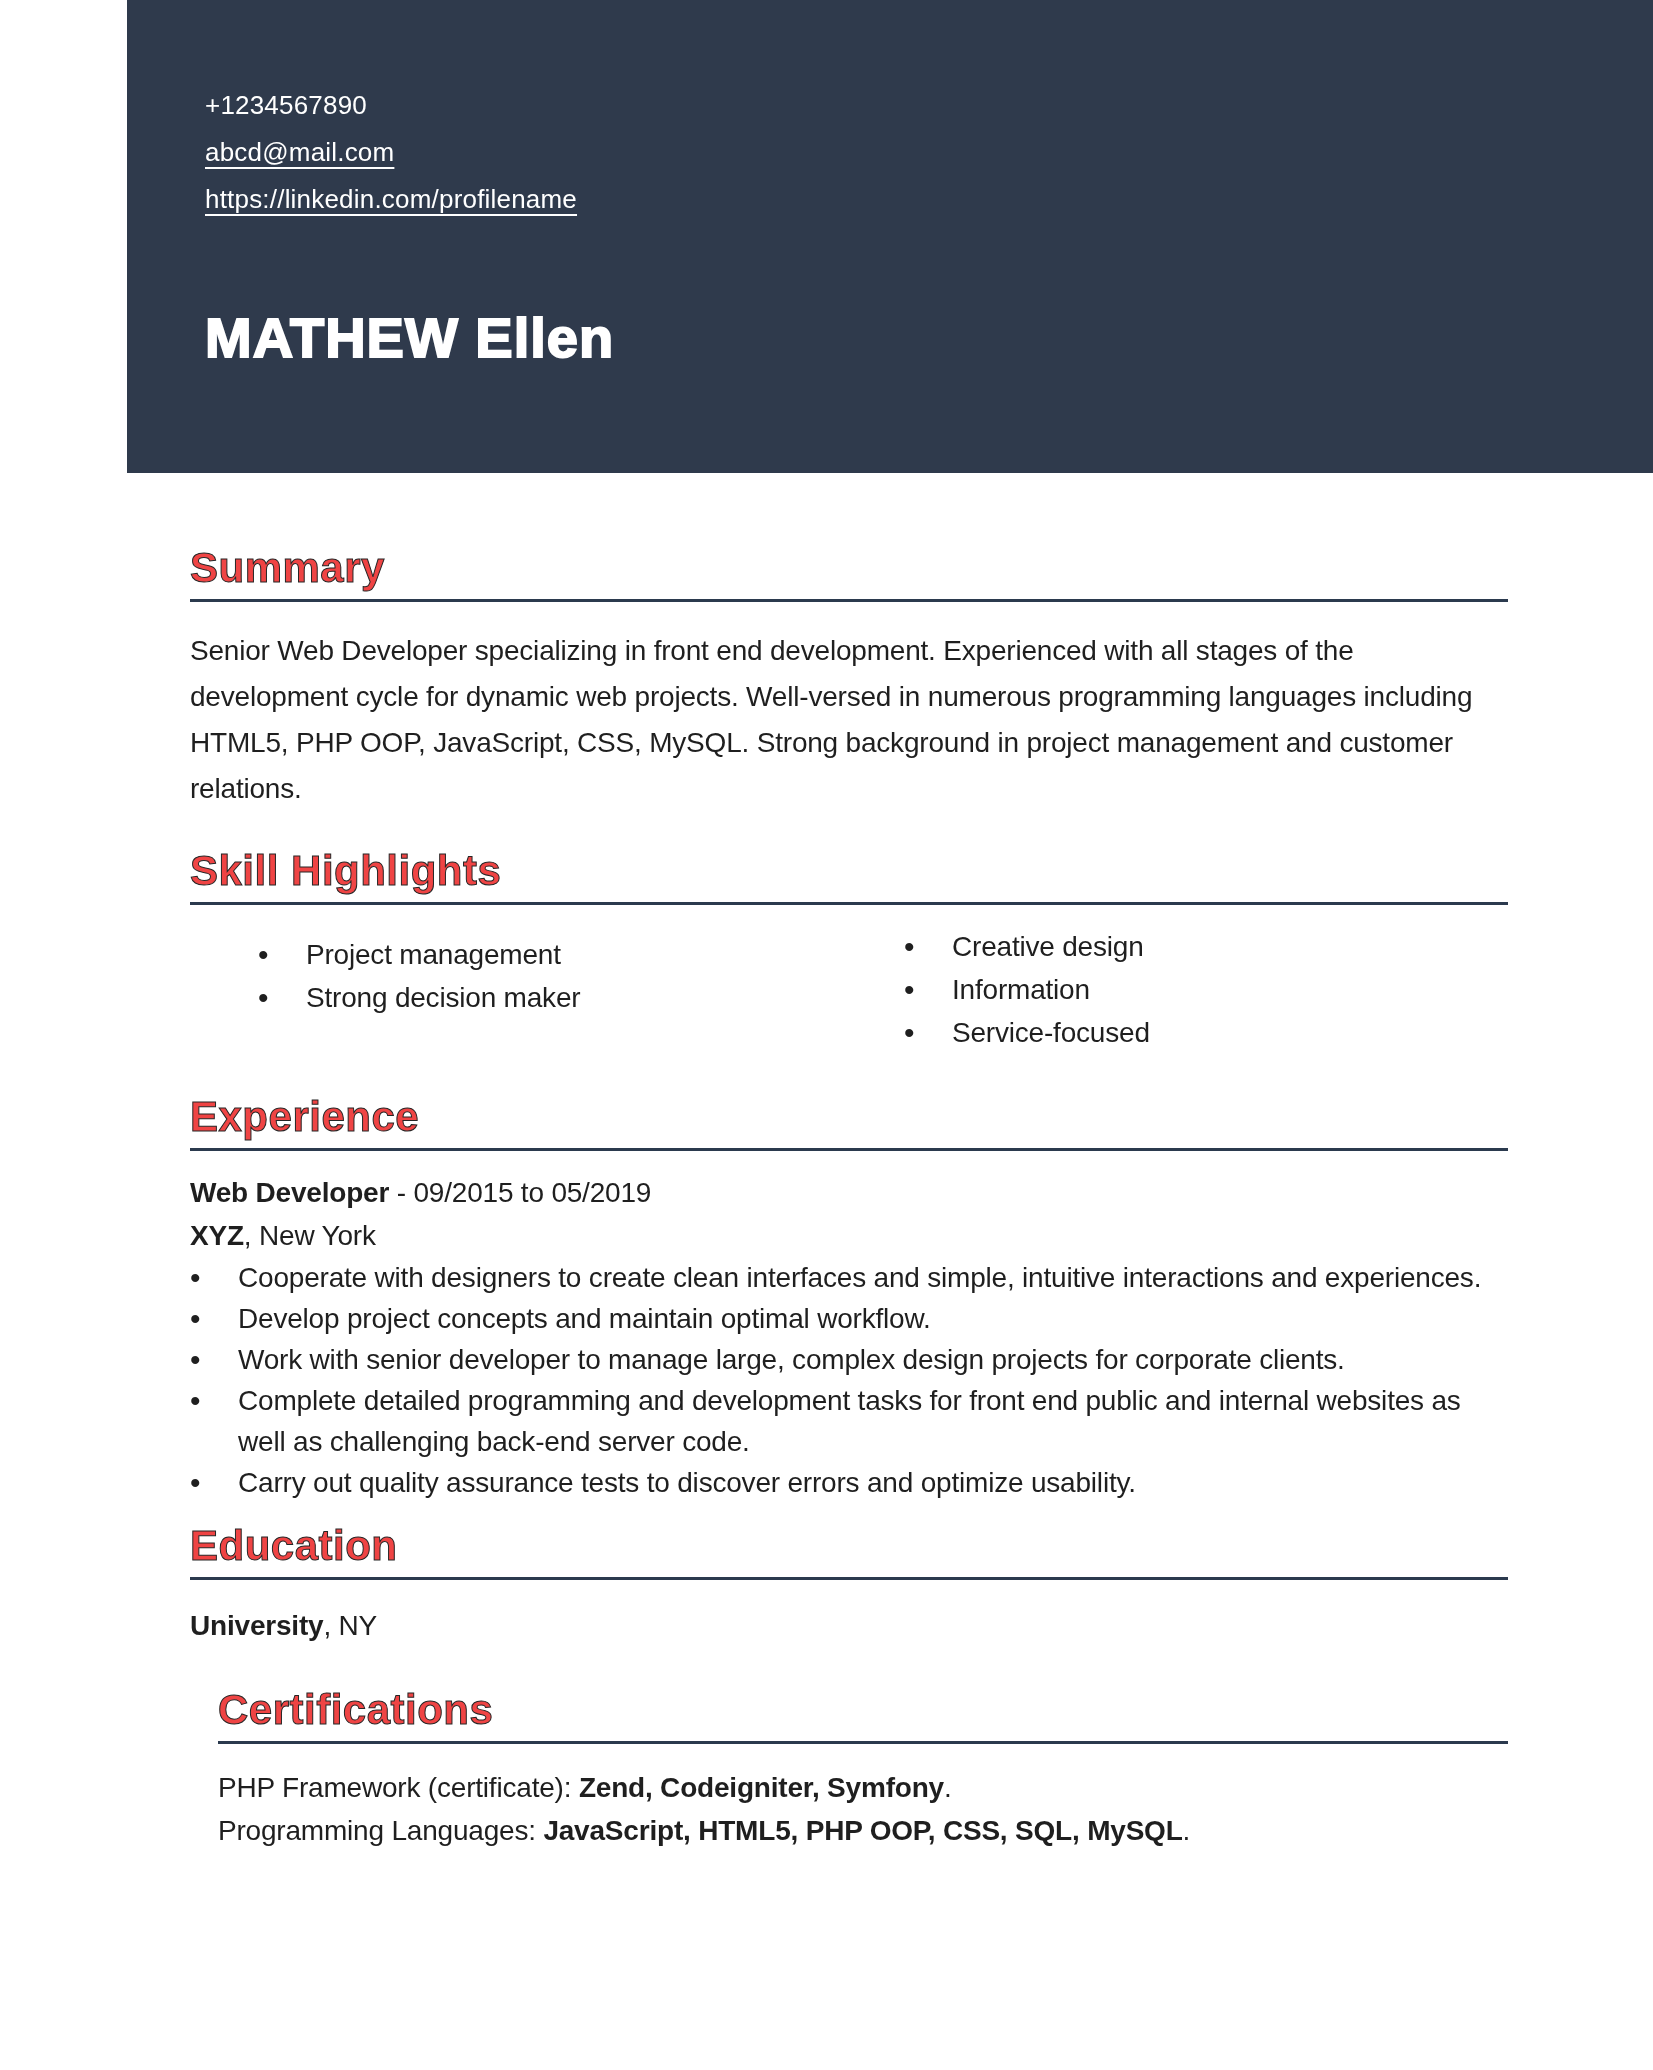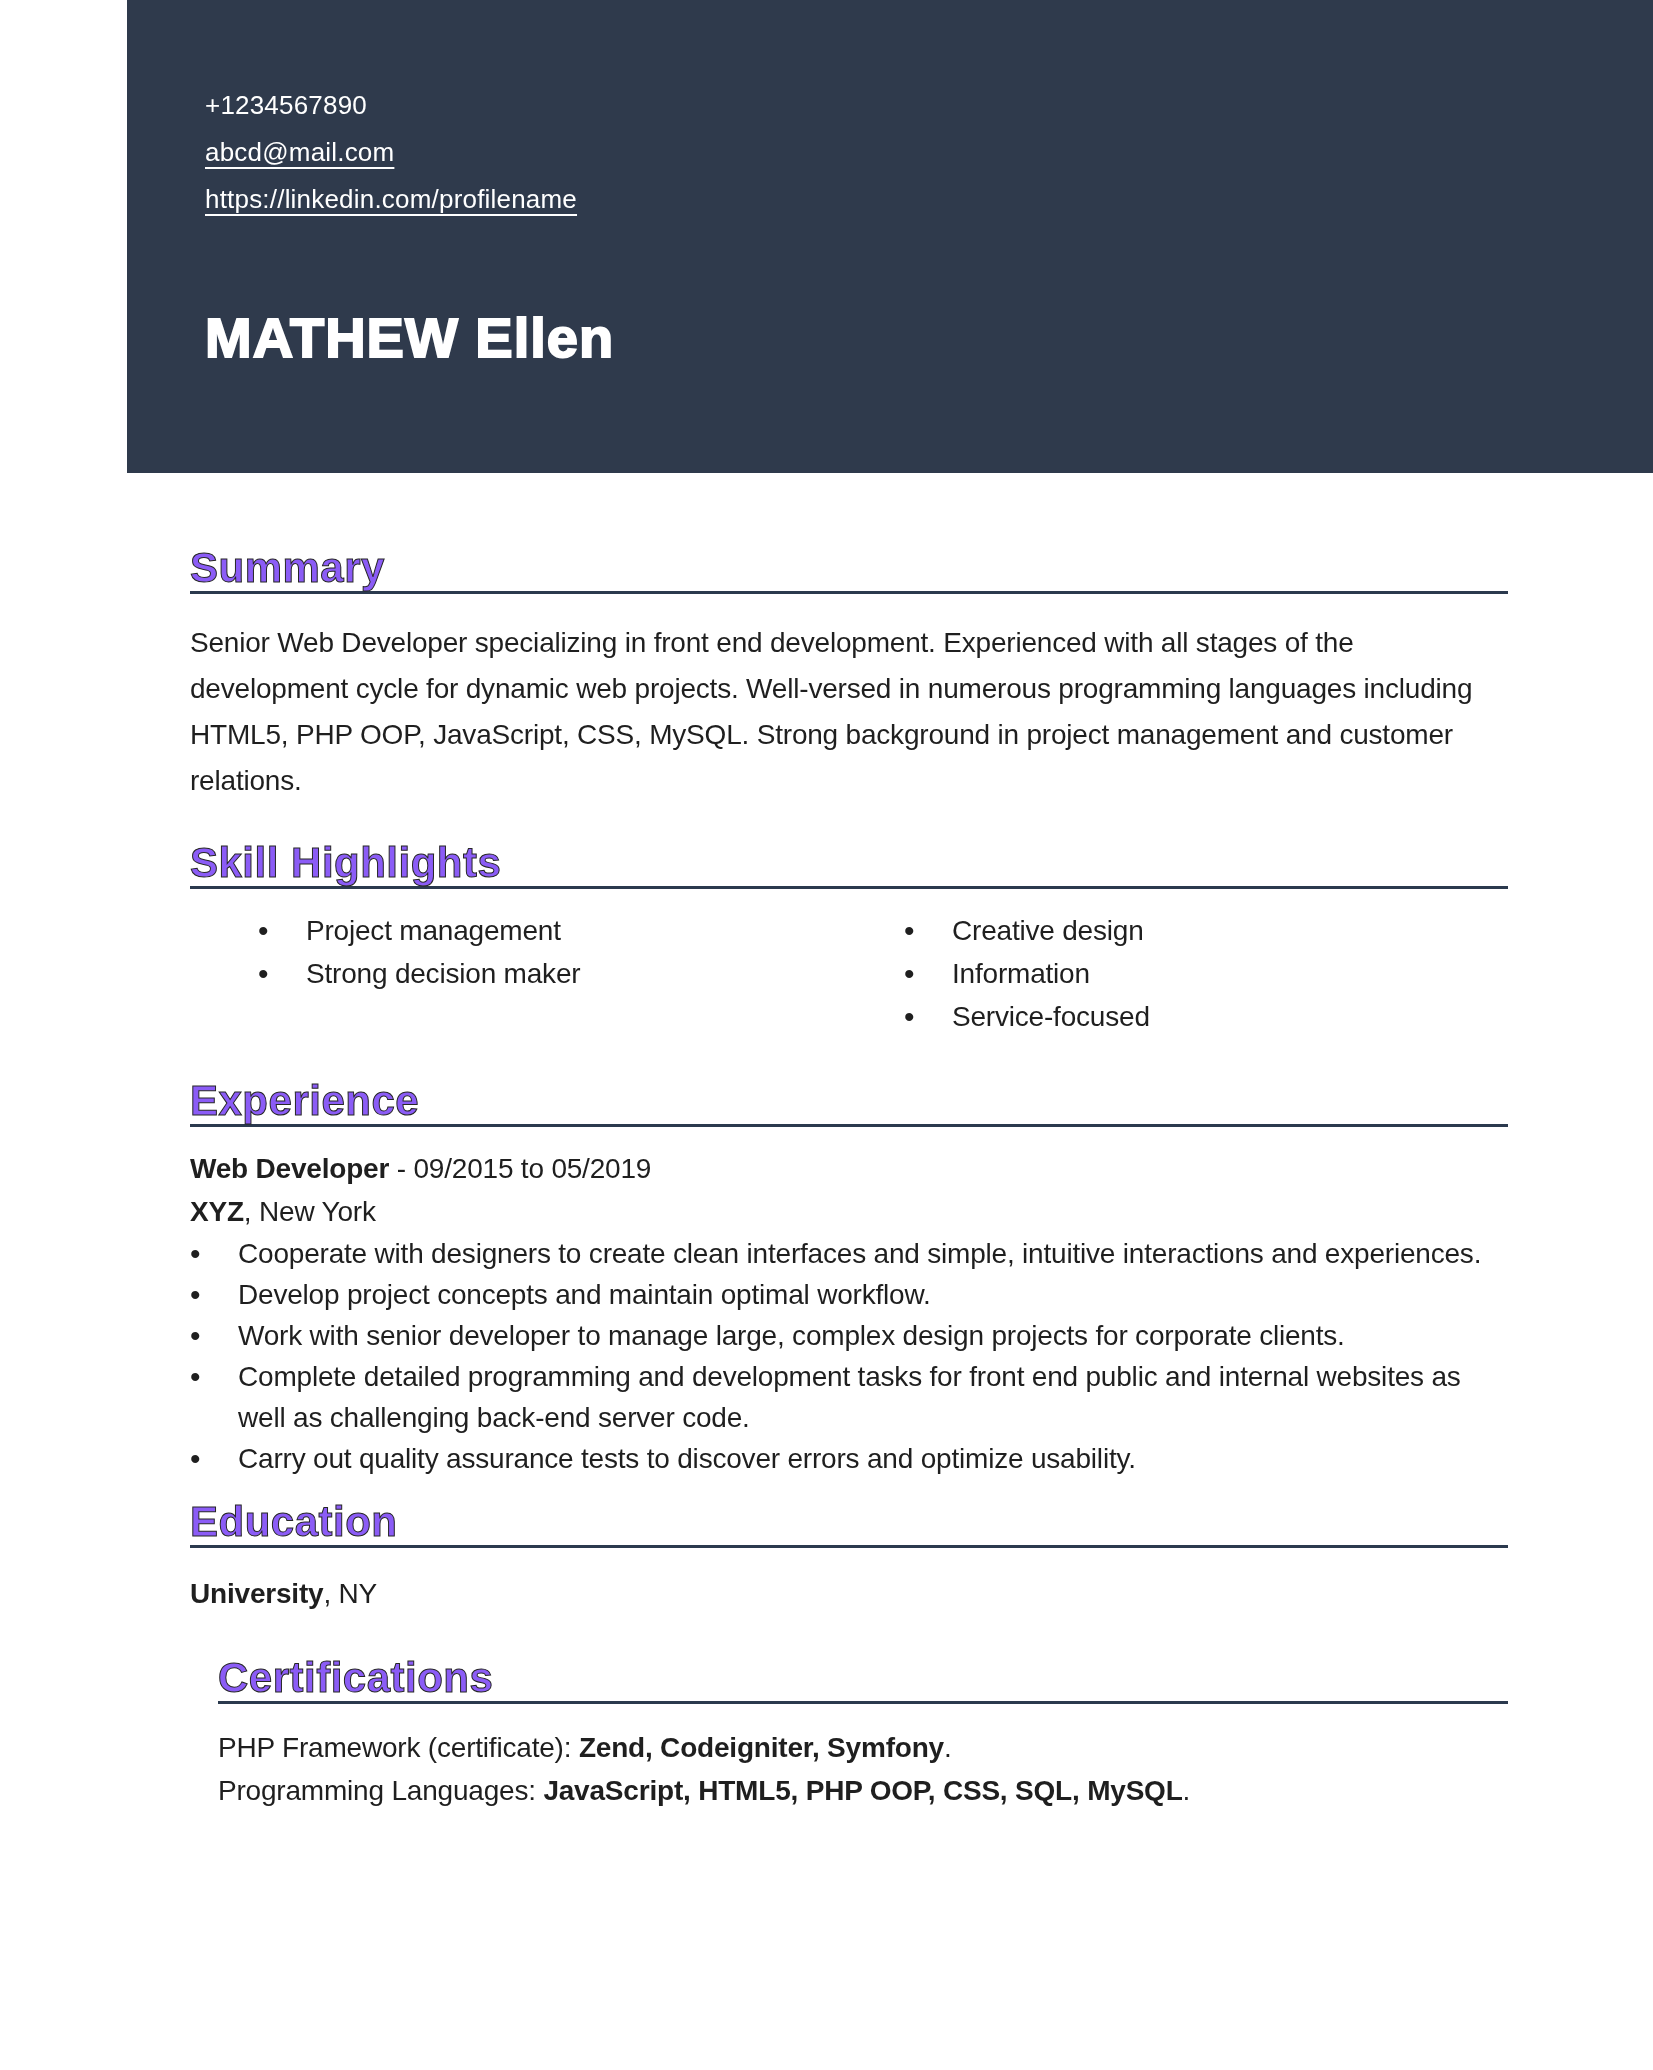--- a/index.html
+++ b/index.html
@@ -44,24 +44,24 @@
 
   
   .main {
     margin-left: 190px;
     width: 1318px;
   }
   .section-title {
     font-size: 42px;
     line-height: 46px;
     font-weight: 900;
-    color: #8b5cf6;
+    color: #ef4444;
     letter-spacing: 0.5px;
     -webkit-text-stroke: 1px #262626;
-    padding-bottom: 0;
+    padding-bottom: 8px;
     border-bottom: 3px solid #2B3A4E;
   }
   .section-summary       { margin-top: 72px; }
   .section-skills        { margin-top: 36px; }
   .section-experience    { margin-top: 40px; }
   .section-education     { margin-top: 20px; }
   .section-certifications{ margin-top: 40px; margin-left: 28px; }
 
   .body-text {
     font-size: 28px;
@@ -81,21 +81,21 @@
     line-height: 43px;
   }
   .bullet-item::before {
     content: "\2022";
     position: absolute;
     left: 0;
     top: 0;
     font-size: 30px;
   }
   .skills-columns { display: flex; margin-top: 20px; }
-  .skills-col-left  { flex: 0 0 714px; }
+  .skills-col-left  { flex: 0 0 714px; margin-top: 8px; }
   .skills-col-left ul { margin-left: 68px; }
   .skills-col-right { flex: 1 1 auto; }
 
   
   .job-line     { font-size: 28px; line-height: 43px; letter-spacing: -0.2px; margin-top: 20px; }
   .company-line { font-size: 28px; line-height: 43px; letter-spacing: -0.2px; }
   .exp-bullets  { margin-top: 12px; margin-left: 68px; }
   .exp-bullets .bullet-item { line-height: 41px; margin-bottom: 0; }
   .bold { font-weight: 700; }
 

